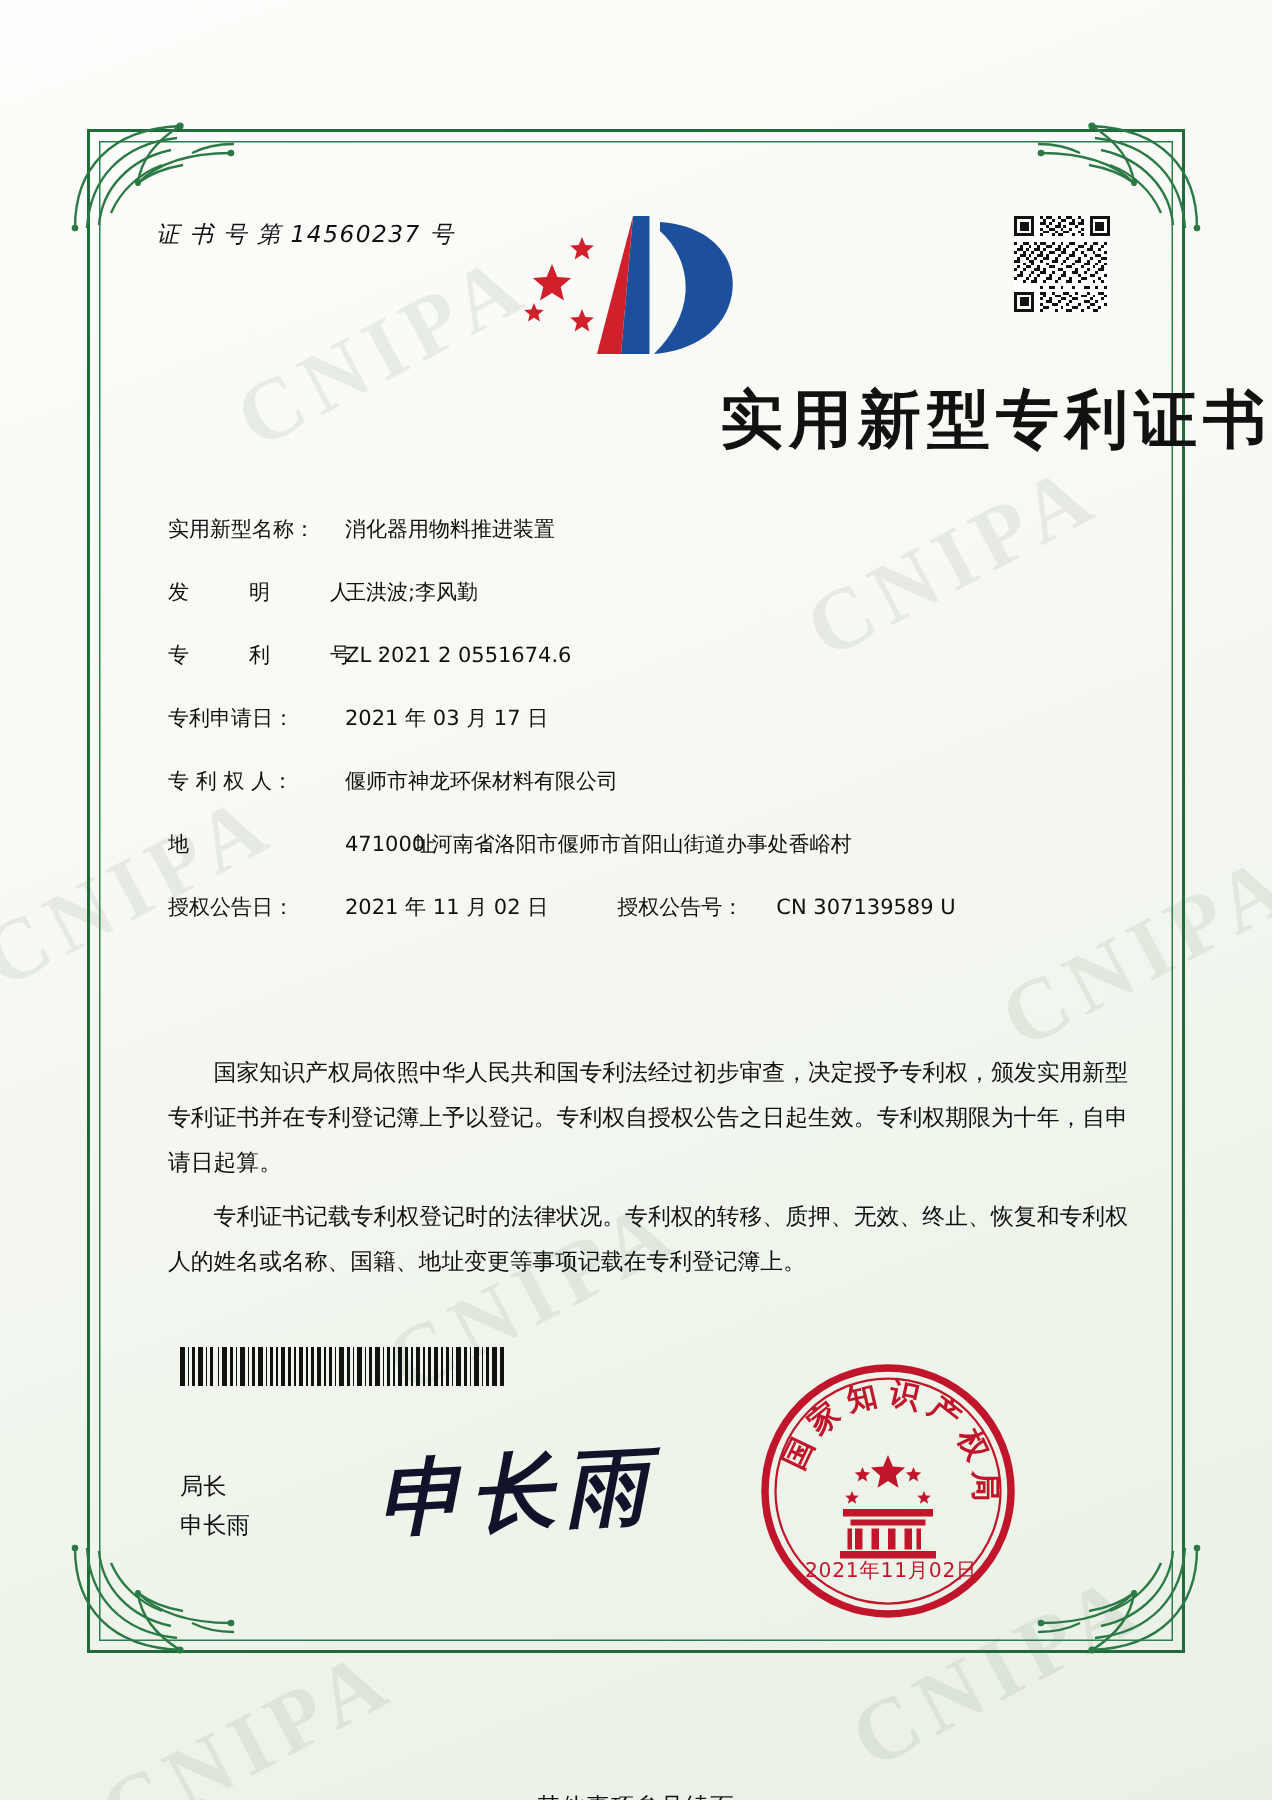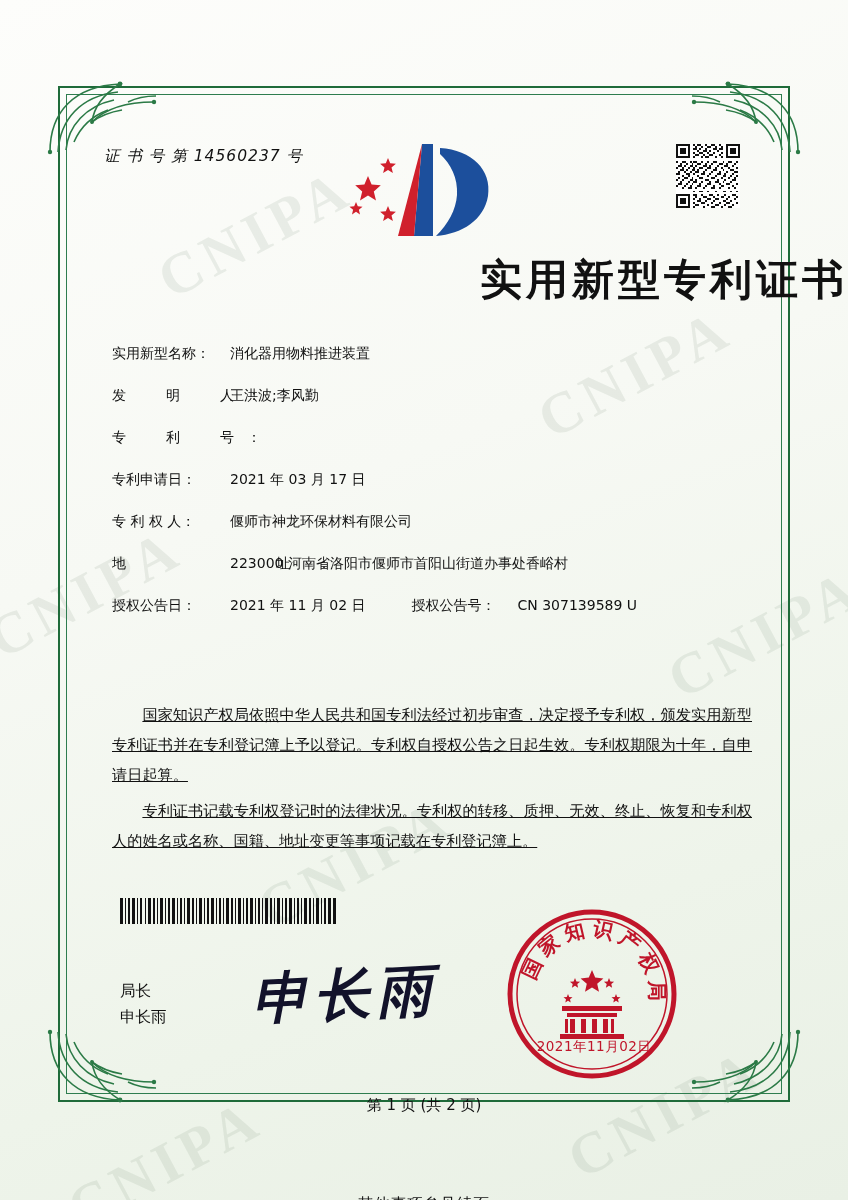--- a/index.html
+++ b/index.html
@@ -126,21 +126,20 @@
 
   
   #paras {
     position: absolute;
     left: 112px; top: 700px;
     width: 640px;
     font-size: 15.2px;
     line-height: 30px;
     color: #111;
     text-align: justify;
-    text-decoration: underline;
   }
   #paras p { margin: 0 0 6px 0; text-indent: 2em; }
 
   
   #barcode {
     position: absolute;
     left: 120px; top: 898px;
     width: 216px; height: 26px;
   }
 
@@ -527,32 +526,33 @@
     <div class="field-row">
       <span class="field-label">实用新型名称：</span>
       <span class="field-value">消化器用物料推进装置</span>
     </div>
     <div class="field-row">
       <span class="field-label sp1">发　明　人：</span>
       <span class="field-value">王洪波;李风勤</span>
     </div>
     <div class="field-row">
       <span class="field-label sp2">专　利　号：</span>
+      <span class="field-value">ZL 2021 2 0551674.6</span>
     </div>
     <div class="field-row">
       <span class="field-label">专利申请日：</span>
       <span class="field-value">2021 年 03 月 17 日</span>
     </div>
     <div class="field-row">
       <span class="field-label">专 利 权 人：</span>
       <span class="field-value">偃师市神龙环保材料有限公司</span>
     </div>
     <div class="field-row">
       <span class="field-label sp3">地　　　址：</span>
-      <span class="field-value">223000 河南省洛阳市偃师市首阳山街道办事处香峪村</span>
+      <span class="field-value">471000 河南省洛阳市偃师市首阳山街道办事处香峪村</span>
     </div>
     <div class="field-row">
       <span class="field-label">授权公告日：</span>
       <span>2021 年 11 月 02 日</span>
       <span class="inline-second-label">授权公告号：</span>
       <span>CN 307139589 U</span>
     </div>
   </div>
 
   <div id="paras">
@@ -658,16 +658,15 @@
           <rect x="11" y="15" width="5" height="14"></rect>
           <rect x="-27" y="15" width="3" height="14"></rect>
           <rect x="19" y="15" width="3" height="14"></rect>
         </g>
         <rect x="-32" y="30" width="64" height="5" fill="#c0152a"></rect>
       </g>
     </svg>
   </div>
   <div id="seal-date">2021年11月02日</div>
 
-  <div id="page-no">第 1 页 (共 2 页)</div>
   <div id="footer-note">其他事项参见续页</div>
 
 </div>
 
 </body></html>

